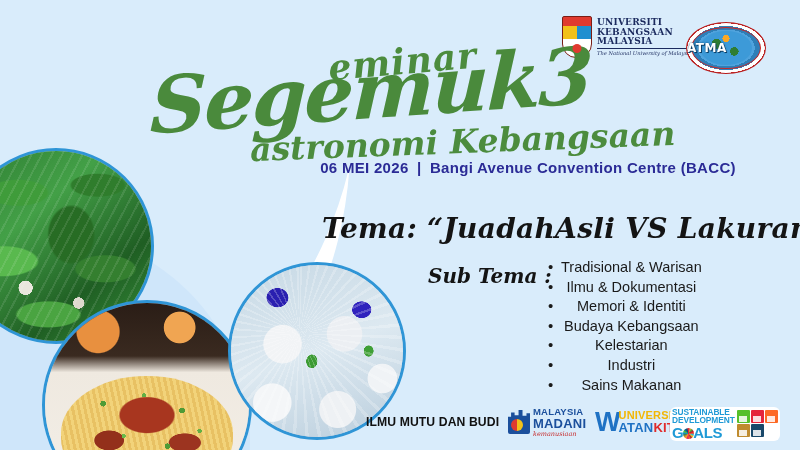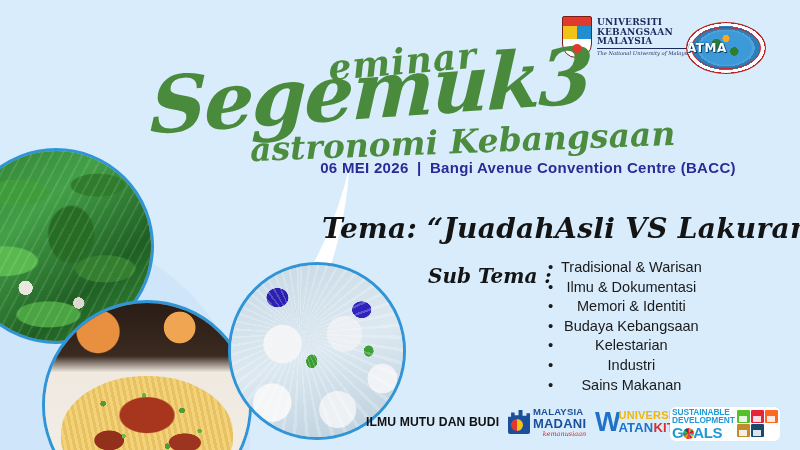--- a/index.html
+++ b/index.html
@@ -310,21 +310,21 @@
     font-weight:700; font-size:9.5px; color:#1b4f9c; letter-spacing:.2px;
   }
   .madani-l2 {
     font-family:"Liberation Sans", sans-serif;
     font-weight:700; font-size:13px; color:#1b4f9c; letter-spacing:.2px;
     margin-top:0px;
   }
   .madani-l3 {
     font-family:"DejaVu Serif", serif;
     font-style:italic; font-size:6.5px; color:#c62828;
-    text-align:right; margin-top:1px;
+    text-align:left; margin-top:1px;
   }
 
   .logo-watan {
     position:absolute; left:595px; top:7px;
     display:flex; align-items:center; gap:1px;
   }
   .watan-w {
     font-family:"Liberation Sans", sans-serif;
     font-weight:700; font-size:27px; color:#1f72c4;
     line-height:26px; margin-right:-3px;

